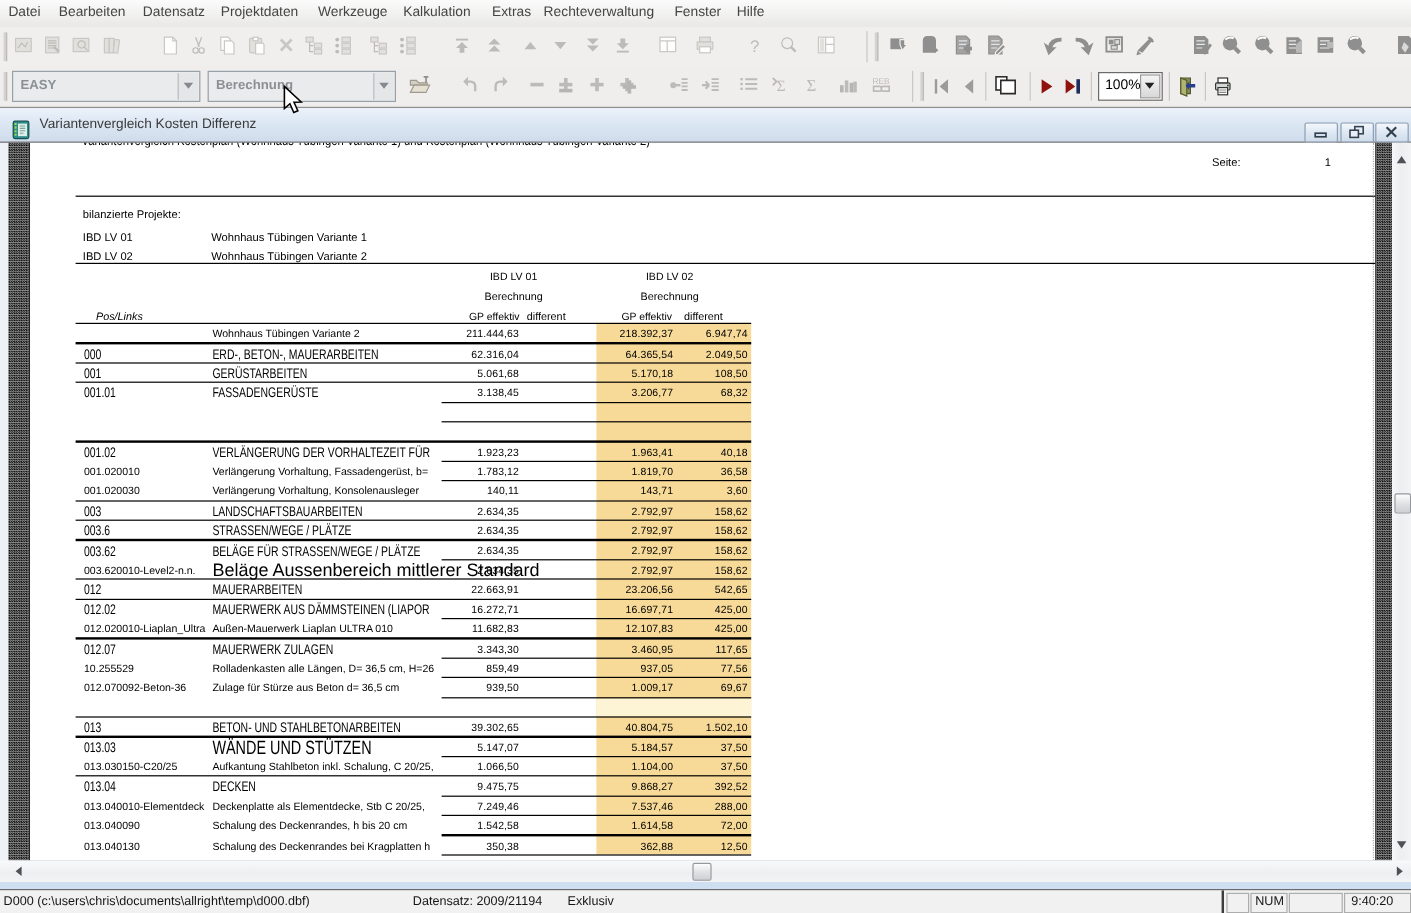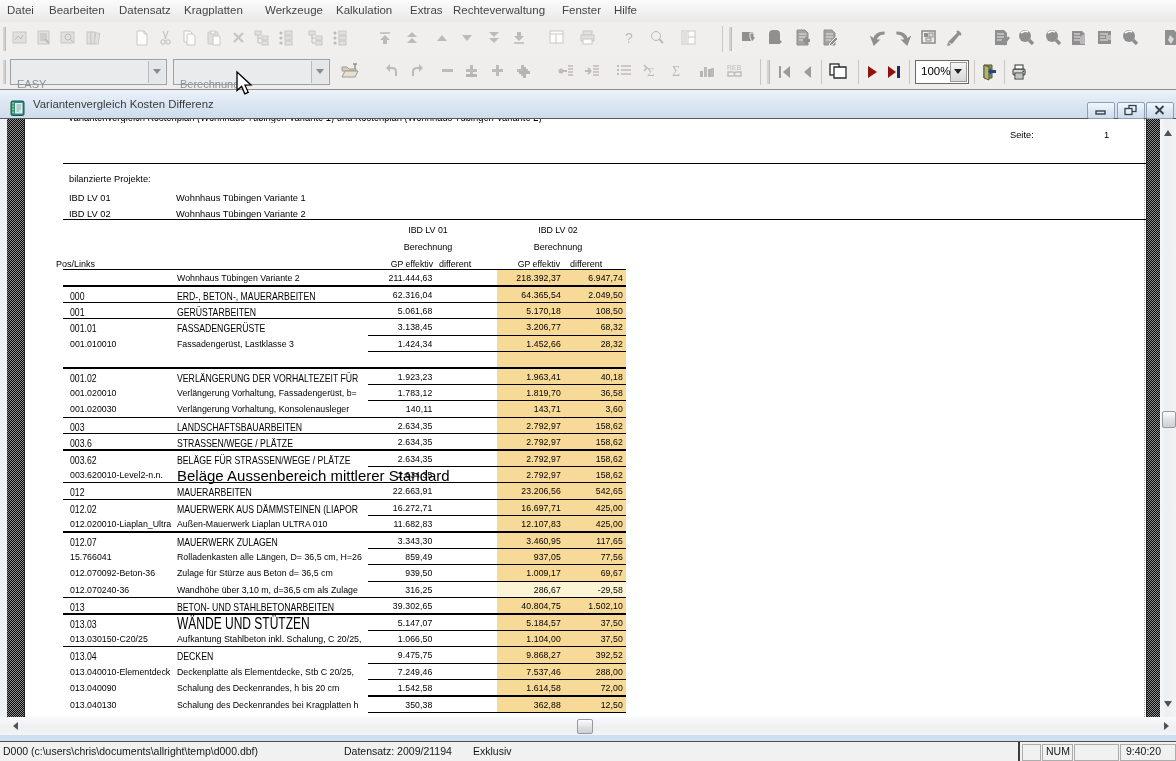--- a/index.html
+++ b/index.html
@@ -9,21 +9,21 @@
 #menubar{left:0;top:0;width:1176px;height:22px;
   background:linear-gradient(#fbfbfb,#f0f0ef 60%,#e9e8e7);border-bottom:1px solid #d9d7d5;}
 .mi{position:absolute;top:0;height:22px;line-height:21px;font-size:11.5px;color:#454545;text-align:right;}
 #tb1{left:0;top:22px;width:1176px;height:33px;background:#f1efee;border-bottom:1px solid #e0dedc;}
 #tb2{left:0;top:55px;width:1176px;height:33px;background:#f0eeec;}
 #tbline{left:0;top:88.5px;width:1176px;height:1.5px;background:#8f8d8b;}
 .grip{position:absolute;width:2px;background:#d4d2d0;border-right:1px solid #bdbbb9;}
 .sep{position:absolute;width:1px;background:#c9c7c5;}
 
 .combo{position:absolute;top:59px;height:24px;background:#e9ebed;border:1px solid #99a1a8;}
-.combo .t{position:absolute;left:6px;top:13px;line-height:23px;font-size:11px;color:#8b9095;}
+.combo .t{position:absolute;left:6px;top:0;line-height:23px;font-size:11px;color:#8b9095;font-weight:bold;}
 .combo .btn{position:absolute;right:1px;top:1px;bottom:1px;width:16px;background:#e4e6e8;border-left:1px solid #b7bcc1;}
 .combo .btn:after{content:"";position:absolute;left:4px;top:8px;border:4px solid transparent;border-top:5px solid #848a90;}
 
 #titlebar{left:0;top:90px;width:1176px;height:27.8px;
   background:linear-gradient(#ecf2fa,#dce7f3 45%,#cfdceb);border-bottom:1.4px solid #54585c;}
 #titletext{left:33px;top:90px;height:28.5px;line-height:29px;font-size:11.4px;color:#3b3b3b;}
 .wbtn{position:absolute;top:102px;width:25.5px;height:14.5px;border:1px solid #8da0b5;border-radius:2px;
   background:linear-gradient(#f3f7fb,#dee8f3 50%,#cfdcea);}
 
 #content{left:0;top:119px;width:1176px;height:598px;background:#eef1f5;}
@@ -51,21 +51,21 @@
 #statusbar{left:0;top:742px;width:1176px;height:19px;background:#f1f1f1;}
 .st{position:absolute;top:742px;height:19px;line-height:19px;font-size:10.5px;color:#161616;}
 .pan{position:absolute;top:743.5px;height:15px;border:1px solid #adadad;}
 svg{position:absolute;overflow:visible;}
 </style></head><body>
 
 <div class="abs" id="menubar"></div>
 <div class="mi" style="left:7px">Datei</div>
 <div class="mi" style="left:49px">Bearbeiten</div>
 <div class="mi" style="left:119px">Datensatz</div>
-<div class="mi" style="left:184px">Kragplatten</div>
+<div class="mi" style="left:184px">Projektdaten</div>
 <div class="mi" style="left:265px">Werkzeuge</div>
 <div class="mi" style="left:336px">Kalkulation</div>
 <div class="mi" style="left:410px">Extras</div>
 <div class="mi" style="left:453px">Rechteverwaltung</div>
 <div class="mi" style="left:562px">Fenster</div>
 <div class="mi" style="left:614px">Hilfe</div>
 <div class="abs" id="tb1"></div>
 <div class="grip" style="left:3px;top:27px;height:24px"></div>
 <svg style="left:12px;top:30px" width="15" height="16" viewBox="0 0 15 16">
     <rect x="1" y="2" width="13" height="11" fill="#e2e0dd" stroke="#c9c7c4"></rect>
@@ -408,21 +408,21 @@
     <div class="pt f9" style="left:45px;top:55px;font-size:9.3px">bilanzierte Projekte:</div>
     <div class="pt f9" style="left:45px;top:74px;font-size:9.3px">IBD LV 01</div>
     <div class="pt f9" style="left:152px;top:74px;font-size:9.3px">Wohnhaus Tübingen Variante 1</div>
     <div class="pt f9" style="left:45px;top:89.5px;font-size:9.3px">IBD LV 02</div>
     <div class="pt f9" style="left:152px;top:89.5px;font-size:9.3px">Wohnhaus Tübingen Variante 2</div>
     <div class="line" style="left:39px;top:100.19999999999999px;width:1083px;height:1.3px"></div>
     <div class="pt" style="left:358px;top:106px;width:92px;text-align:center;font-size:8.8px">IBD LV 01</div>
     <div class="pt" style="left:488px;top:106px;width:92px;text-align:center;font-size:8.8px">IBD LV 02</div>
     <div class="pt" style="left:358px;top:123.30000000000001px;width:92px;text-align:center;font-size:9px">Berechnung</div>
     <div class="pt" style="left:488px;top:123.30000000000001px;width:92px;text-align:center;font-size:9px">Berechnung</div>
-    <div class="pt f9" style="left:32px;top:140px;">Pos/Links</div>
+    <div class="pt f9" style="left:56px;top:140px;font-style:italic;">Pos/Links</div>
     <div class="num" style="left:319px;top:140px;width:90px;letter-spacing:0">GP effektiv</div>
     <div class="pt f9" style="left:415px;top:140px;">different</div>
     <div class="num" style="left:446px;top:140px;width:90px;letter-spacing:0">GP effektiv</div>
     <div class="pt f9" style="left:546px;top:140px;">different</div>
     <div class="abs" style="left:473px;top:150.10000000000002px;width:128.5px;height:442.5999999999999px;background:#f7da98"></div>
     <div class="line" style="left:39px;top:149.89999999999998px;width:563px;height:1.3px"></div>
     <div class="abs" style="left:473px;top:462.79999999999995px;width:128.5px;height:15.099999999999998px;background:#fdf4d5"></div>
     <div class="abs" style="left:0;top:152.09999999999997px;width:1123px;height:15.3px;line-height:15.3px;white-space:nowrap">
       <div class="abs" style="left:46px;font-size:8.8px"></div>
       <div class="abs" style="left:153px;font-size:8.8px">Wohnhaus Tübingen Variante 2</div>
@@ -448,27 +448,20 @@
     </div>
     <div class="line" style="left:39px;top:199.09999999999997px;width:563px;height:1.3px"></div>
     <div class="abs" style="left:0;top:201.29999999999995px;width:1123px;height:15.3px;line-height:15.3px;white-space:nowrap">
       <div class="abs" style="left:46px;font-size:11.6px"><span class="cx">001.01</span></div>
       <div class="abs" style="left:153px;font-size:11.6px"><span class="cx">FASSADENGERÜSTE</span></div>
       <div class="num" style="left:308.5px;width:100px;top:0;line-height:15.3px">3.138,45</div>
       <div class="num" style="left:437px;width:100px;top:0;line-height:15.3px">3.206,77</div>
       <div class="num" style="left:529px;width:70px;top:0;line-height:15.3px">68,32</div>
     </div>
     <div class="line" style="left:344px;top:215.5px;width:258px;height:1.3px"></div>
-    <div class="abs" style="left:0;top:217.7px;width:1123px;height:15.3px;line-height:15.3px;white-space:nowrap">
-      <div class="abs" style="left:46px;font-size:8.8px">001.010010</div>
-      <div class="abs" style="left:153px;font-size:8.8px">Fassadengerüst, Lastklasse 3</div>
-      <div class="num" style="left:308.5px;width:100px;top:0;line-height:15.3px">1.424,34</div>
-      <div class="num" style="left:437px;width:100px;top:0;line-height:15.3px">1.452,66</div>
-      <div class="num" style="left:529px;width:70px;top:0;line-height:15.3px">28,32</div>
-    </div>
     <div class="line" style="left:344px;top:231.89999999999998px;width:258px;height:1.3px"></div>
     <div class="line" style="left:39px;top:248.29999999999995px;width:563px;height:1.3px"></div>
     <div class="abs" style="left:0;top:250.49999999999994px;width:1123px;height:15.3px;line-height:15.3px;white-space:nowrap">
       <div class="abs" style="left:46px;font-size:11.6px"><span class="cx">001.02</span></div>
       <div class="abs" style="left:153px;font-size:11.6px"><span class="cx">VERLÄNGERUNG DER VORHALTEZEIT FÜR</span></div>
       <div class="num" style="left:308.5px;width:100px;top:0;line-height:15.3px">1.923,23</div>
       <div class="num" style="left:437px;width:100px;top:0;line-height:15.3px">1.963,41</div>
       <div class="num" style="left:529px;width:70px;top:0;line-height:15.3px">40,18</div>
     </div>
     <div class="line" style="left:344px;top:264.69999999999993px;width:258px;height:1.3px"></div>
@@ -546,42 +539,35 @@
     <div class="line" style="left:39px;top:412.29999999999995px;width:563px;height:1.3px"></div>
     <div class="abs" style="left:0;top:414.5px;width:1123px;height:15.3px;line-height:15.3px;white-space:nowrap">
       <div class="abs" style="left:46px;font-size:11.6px"><span class="cx">012.07</span></div>
       <div class="abs" style="left:153px;font-size:11.6px"><span class="cx">MAUERWERK ZULAGEN</span></div>
       <div class="num" style="left:308.5px;width:100px;top:0;line-height:15.3px">3.343,30</div>
       <div class="num" style="left:437px;width:100px;top:0;line-height:15.3px">3.460,95</div>
       <div class="num" style="left:529px;width:70px;top:0;line-height:15.3px">117,65</div>
     </div>
     <div class="line" style="left:344px;top:428.69999999999993px;width:258px;height:1.3px"></div>
     <div class="abs" style="left:0;top:430.9px;width:1123px;height:15.3px;line-height:15.3px;white-space:nowrap">
-      <div class="abs" style="left:46px;font-size:8.8px">15.766041</div>
+      <div class="abs" style="left:46px;font-size:8.8px">10.255529</div>
       <div class="abs" style="left:153px;font-size:8.8px">Rolladenkasten alle Längen, D= 36,5 cm, H=26</div>
       <div class="num" style="left:308.5px;width:100px;top:0;line-height:15.3px">859,49</div>
       <div class="num" style="left:437px;width:100px;top:0;line-height:15.3px">937,05</div>
       <div class="num" style="left:529px;width:70px;top:0;line-height:15.3px">77,56</div>
     </div>
     <div class="line" style="left:344px;top:445.0999999999999px;width:258px;height:1.3px"></div>
     <div class="abs" style="left:0;top:447.29999999999995px;width:984px;height:15.3px;line-height:15.3px;white-space:nowrap">
       <div class="abs" style="left:46px;font-size:8.8px">012.070092-Beton-36</div>
       <div class="abs" style="left:153px;font-size:8.8px">Zulage für Stürze aus Beton d= 36,5 cm</div>
       <div class="num" style="left:308.5px;width:100px;top:0;line-height:15.3px">939,50</div>
       <div class="num" style="left:437px;width:100px;top:0;line-height:15.3px">1.009,17</div>
       <div class="num" style="left:529px;width:70px;top:0;line-height:15.3px">69,67</div>
     </div>
     <div class="line" style="left:344px;top:461.5px;width:258px;height:1.3px"></div>
-    <div class="abs" style="left:0;top:463.70000000000005px;width:1123px;height:15.3px;line-height:15.3px;white-space:nowrap">
-      <div class="abs" style="left:46px;font-size:8.8px">012.070240-36</div>
-      <div class="abs" style="left:153px;font-size:8.8px">Wandhöhe über 3,10 m, d=36,5 cm als Zulage</div>
-      <div class="num" style="left:308.5px;width:100px;top:0;line-height:15.3px">316,25</div>
-      <div class="num" style="left:437px;width:100px;top:0;line-height:15.3px">286,67</div>
-      <div class="num" style="left:529px;width:70px;top:0;line-height:15.3px">-29,58</div>
-    </div>
     <div class="line" style="left:39px;top:477.9px;width:563px;height:1.3px"></div>
     <div class="abs" style="left:0;top:480.1px;width:1123px;height:15.3px;line-height:15.3px;white-space:nowrap">
       <div class="abs" style="left:46px;font-size:11.6px"><span class="cx">013</span></div>
       <div class="abs" style="left:153px;font-size:11.6px"><span class="cx">BETON- UND STAHLBETONARBEITEN</span></div>
       <div class="num" style="left:308.5px;width:100px;top:0;line-height:15.3px">39.302,65</div>
       <div class="num" style="left:437px;width:100px;top:0;line-height:15.3px">40.804,75</div>
       <div class="num" style="left:529px;width:70px;top:0;line-height:15.3px">1.502,10</div>
     </div>
     <div class="line" style="left:39px;top:494.29999999999995px;width:563px;height:1.3px"></div>
     <div class="abs" style="left:0;top:496.5px;width:1123px;height:15.3px;line-height:15.3px;white-space:nowrap">

